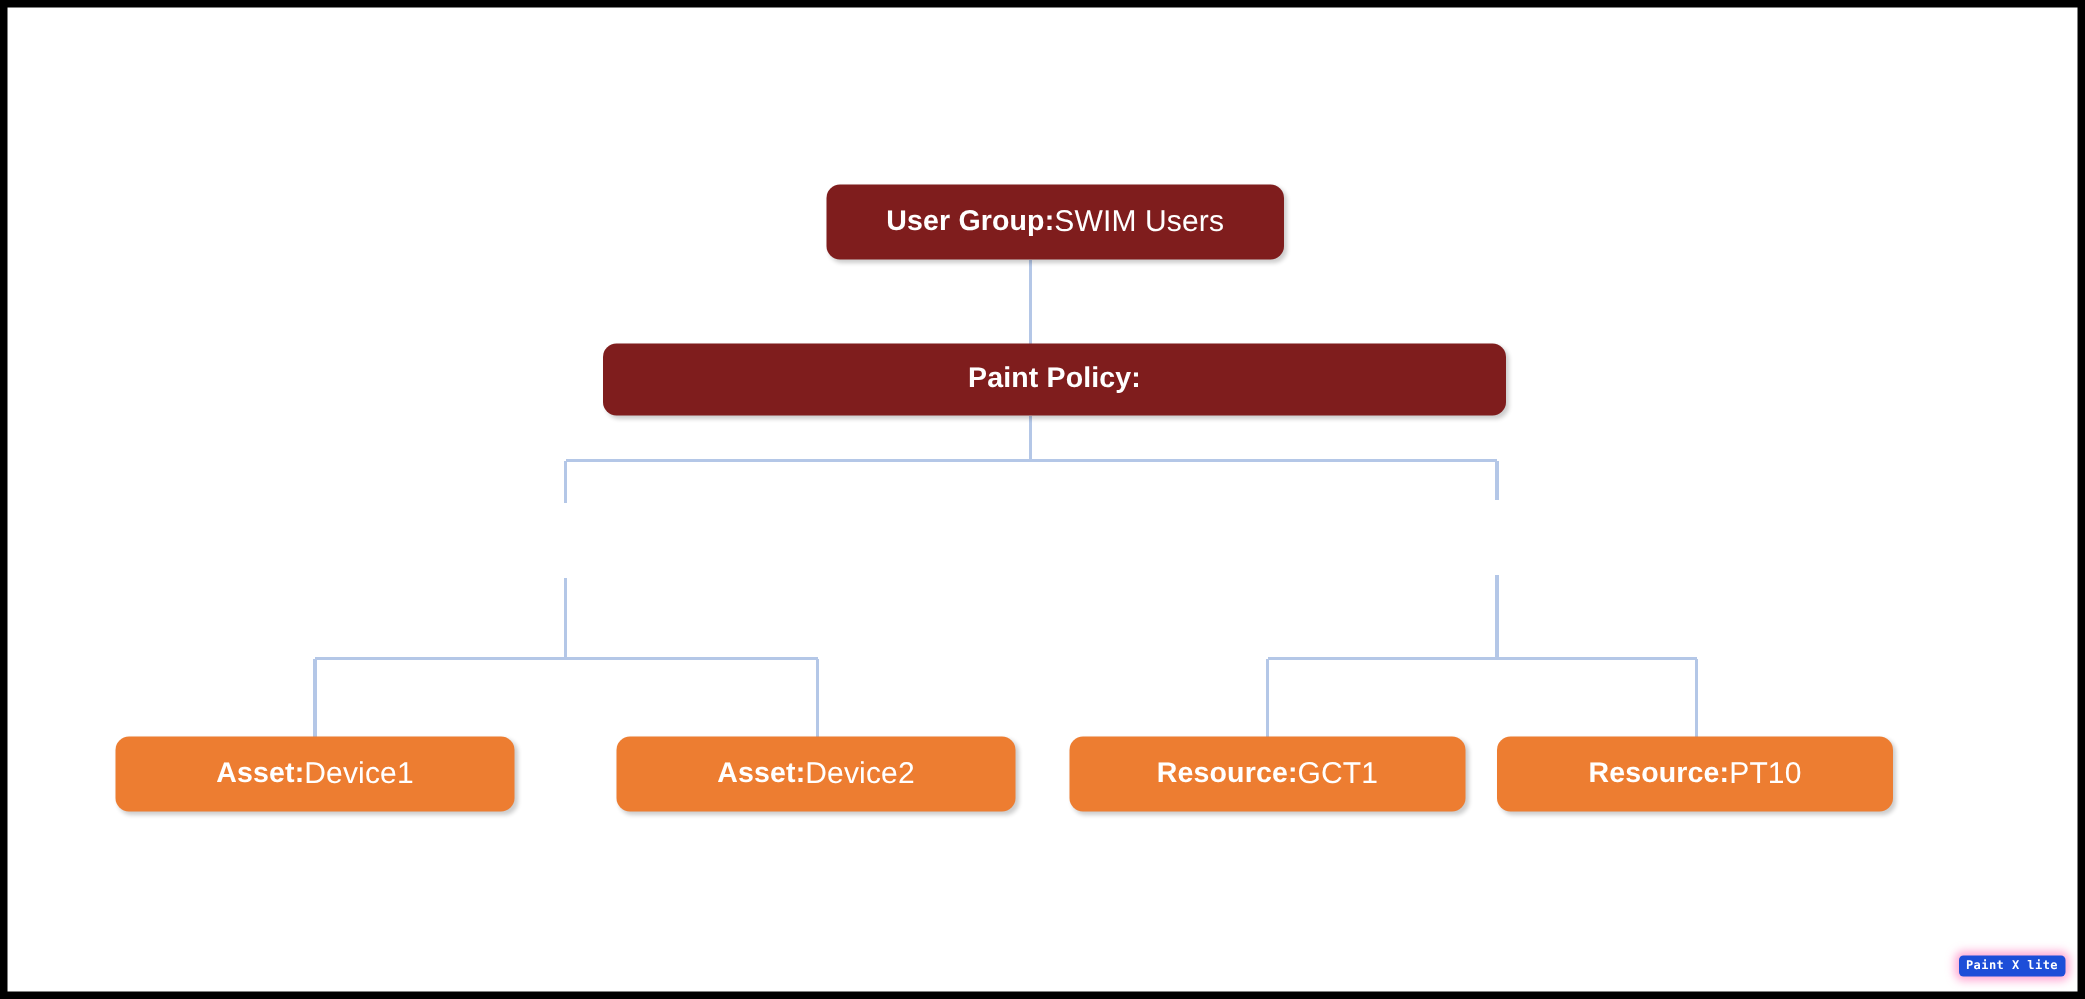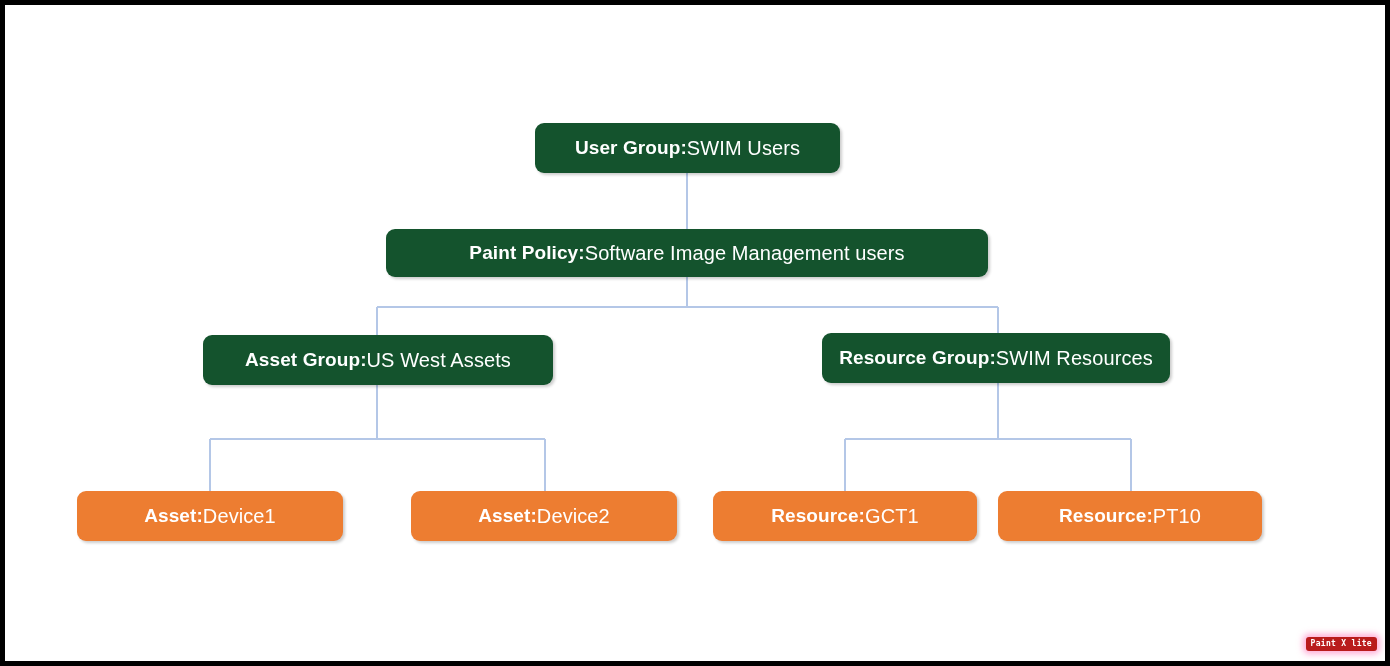--- a/index.html
+++ b/index.html
@@ -44,31 +44,32 @@
   }
   .node .label {
     font-weight: bold;
     font-size: 19px;
   }
   .node .value {
     font-weight: normal;
     font-size: 20px;
   }
   .node.blue {
-    background: #14532d;
+    background: #7f1d1d;
+    margin-left: 16px;
   }
   .node.orange {
     background: #ED7D31;
   }
   
   .watermark {
     position: absolute;
     right: 8px;
     bottom: 10px;
-    background: #b91c1c;
+    background: #1d4ed8;
     color: #ffffff;
     font-family: "DejaVu Sans Mono", monospace;
     font-size: 8px;
     font-weight: bold;
     padding: 3px 5px 3px 5px;
     border-radius: 3px;
     letter-spacing: 0.3px;
     line-height: 1;
     box-shadow: 0 0 6px 3px rgba(255,105,180,0.55);
   }
@@ -102,32 +103,23 @@
       </g>
     </svg>
 
     <div class="node blue" style="left:530px; top:118px; width:305px; height:50px;">
       <span class="label">User Group:</span>
         <span class="value"> SWIM Users</span>
     </div>
 
     <div class="node blue" style="left:381px; top:224px; width:602px; height:48px;">
       <span class="label">Paint Policy:</span>
-        <span class="value"> Software Image Management users</span>
     </div>
 
-    <div class="node blue" style="left:198px; top:330px; width:350px; height:50px;">
-      <span class="label">Asset Group:</span>
-        <span class="value"> US West Assets</span>
-    </div>
 
-    <div class="node blue" style="left:817px; top:328px; width:348px; height:50px;">
-      <span class="label">Resource Group:</span>
-        <span class="value">  SWIM Resources</span>
-    </div>
 
     <div class="node orange" style="left:72px; top:486px; width:266px; height:50px;">
       <span class="label">Asset:</span>
         <span class="value"> Device1</span>
     </div>
 
     <div class="node orange" style="left:406px; top:486px; width:266px; height:50px;">
       <span class="label">Asset:</span>
         <span class="value"> Device2</span>
     </div>

